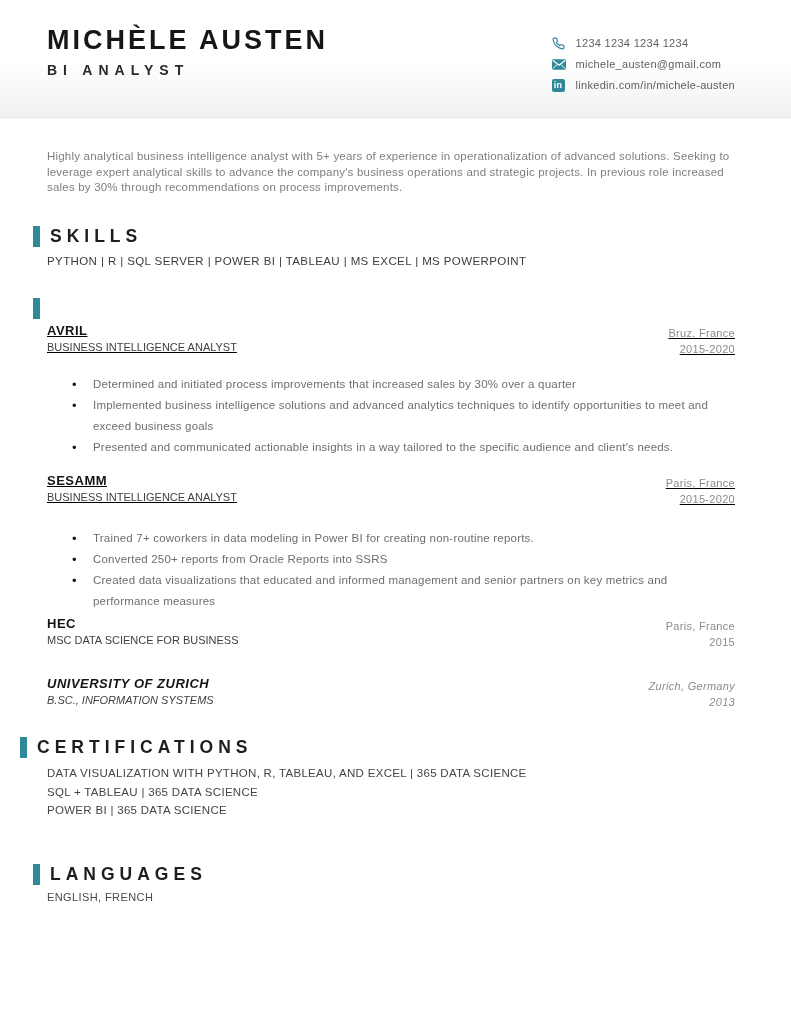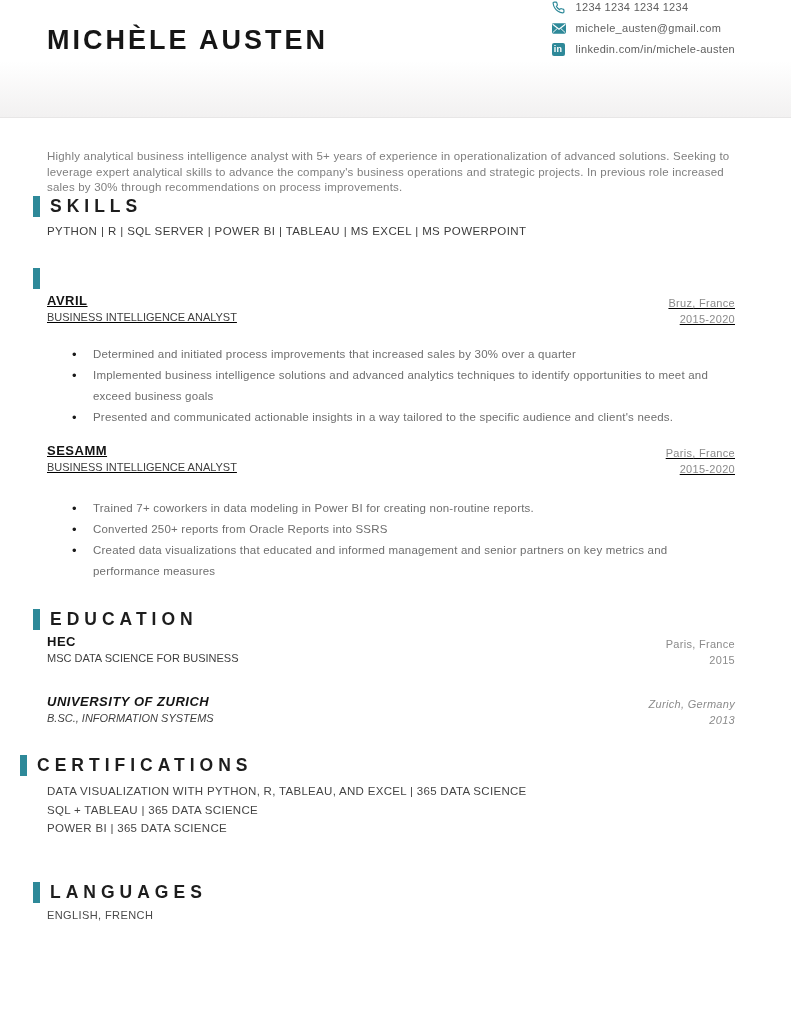--- a/index.html
+++ b/index.html
@@ -22,21 +22,21 @@
   }
   .name-block { padding-top: 26px; }
   .name {
     font-size: 27px; font-weight: bold; letter-spacing: 3px;
     color: #161616; line-height: 1.1;
   }
   .role {
     font-size: 14px; font-weight: bold; letter-spacing: 6px;
     color: #2a2a2a; margin-top: 6px;
   }
-  .contact { }
+  .contact { padding-top: 36px; }
   .contact-row {
     display: flex; align-items: center; gap: 10px;
     margin-bottom: 7px; font-size: 11px; color: #5e5e5e;
     letter-spacing: 0.3px;
   }
   .icon-box { width: 14px; height: 14px; display: flex; align-items: center; justify-content: flex-start; flex: 0 0 14px; }
   .icon-box svg { display: block; }
   .li-badge {
     width: 13px; height: 13px; background: var(--accent); border-radius: 2px;
     color: #ffffff; font-size: 9px; font-weight: bold; line-height: 13px;
@@ -50,21 +50,21 @@
     letter-spacing: 0.2px;
   }
 
   .section-heading { display: flex; align-items: center; margin-left: 33px; }
   .accent-bar { width: 7px; height: 21px; background: var(--accent); margin-right: 10px; flex: 0 0 7px; }
   .heading-text {
     font-size: 17.5px; font-weight: bold; letter-spacing: 5px; color: #1d1d1d;
     line-height: 21px;
   }
 
-  .mt-skills    { }
+  .mt-skills    { margin-top: 30px; }
   .mt-work      { margin-top: 31px; }
   .mt-education { margin-top: 27px; }
   .mt-certs     { margin-top: 27px; margin-left: 20px; }
   .mt-langs     { margin-top: 44px; }
 
   .skills-line {
     margin: 8px 56px 0 47px;
     font-size: 11.5px; color: #3c3c3c; letter-spacing: 0.4px;
   }
 
@@ -101,20 +101,21 @@
   }
 </style>
 </head>
 <body>
 
 <div class="page" style="--accent: #2e8999;">
 
   <div class="header">
     <div class="name-block">
       <div class="name">MICHÈLE AUSTEN</div>
+      <div class="role">BI ANALYST</div>
     </div>
     <div class="contact">
       <div class="contact-row">
         <span class="icon-box">
           <svg width="13" height="13" viewBox="0 0 24 24" fill="none" stroke="#2e8999" stroke-width="2.2" stroke-linecap="round" stroke-linejoin="round">
             <path d="M22 16.92v3a2 2 0 0 1-2.18 2 19.79 19.79 0 0 1-8.63-3.07 19.5 19.5 0 0 1-6-6A19.79 19.79 0 0 1 2.08 4.18 2 2 0 0 1 4.06 2h3a2 2 0 0 1 2 1.72c.12.96.37 1.9.72 2.81a2 2 0 0 1-.45 2.11L8.09 9.91a16 16 0 0 0 6 6l1.27-1.27a2 2 0 0 1 2.11-.45c.91.35 1.85.6 2.81.72A2 2 0 0 1 22 16.92z"></path>
           </svg>
         </span>
         <span>1234 1234 1234 1234</span>
       </div>
@@ -174,24 +175,20 @@
       <div>Paris, France</div>
       <div>2015-2020</div>
     </div>
   </div>
   <ul class="bullets second">
     <li>Trained 7+ coworkers in data modeling in Power BI for creating non-routine reports.</li>
     <li>Converted 250+ reports from Oracle Reports into SSRS</li>
     <li>Created data visualizations that educated and informed management and senior partners on key metrics and performance measures</li>
   </ul>
 
-  <div class="section-heading mt-education">
-    <span class="accent-bar"></span>
-    <span class="heading-text">EDUCATION</span>
-  </div>
 
   <div class="edu-row first">
     <div>
       <div class="edu-school">HEC</div>
       <div class="edu-degree">MSC DATA SCIENCE FOR BUSINESS</div>
     </div>
     <div class="job-meta">
       <div>Paris, France</div>
       <div>2015</div>
     </div>

